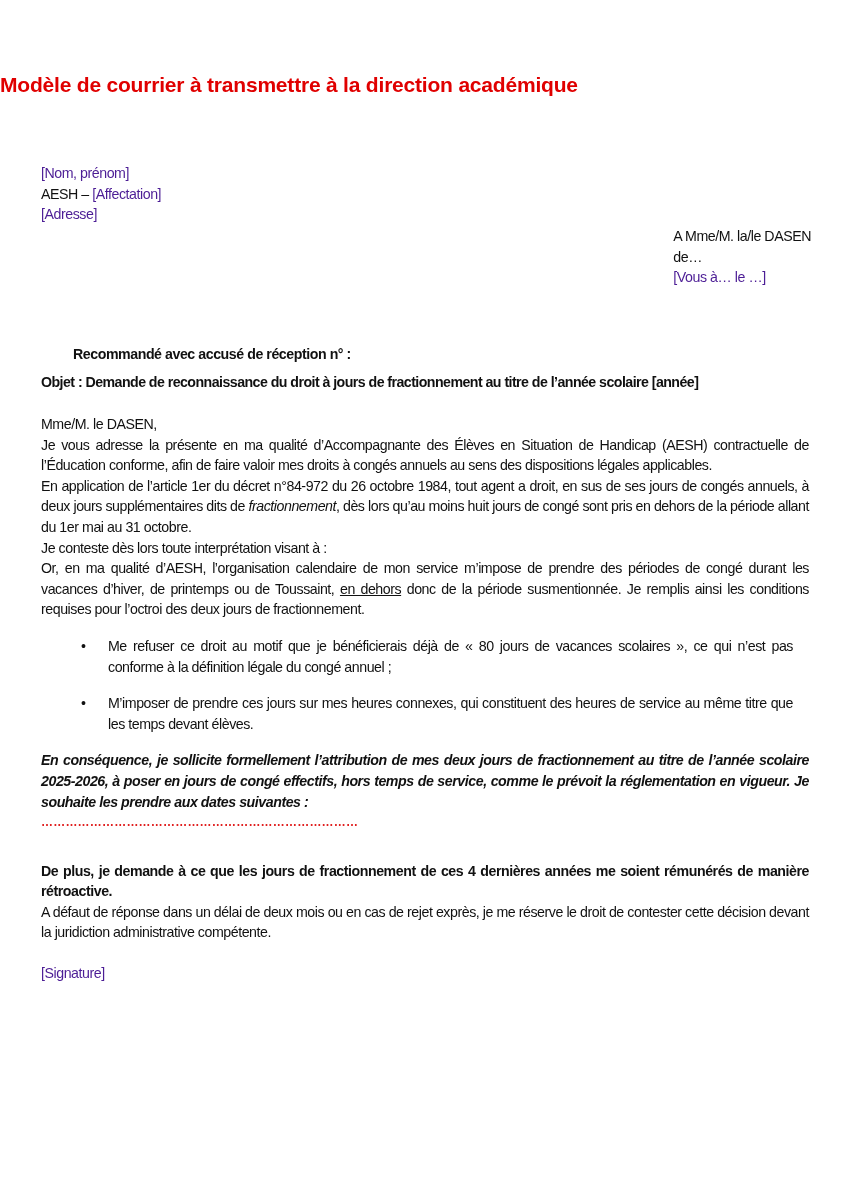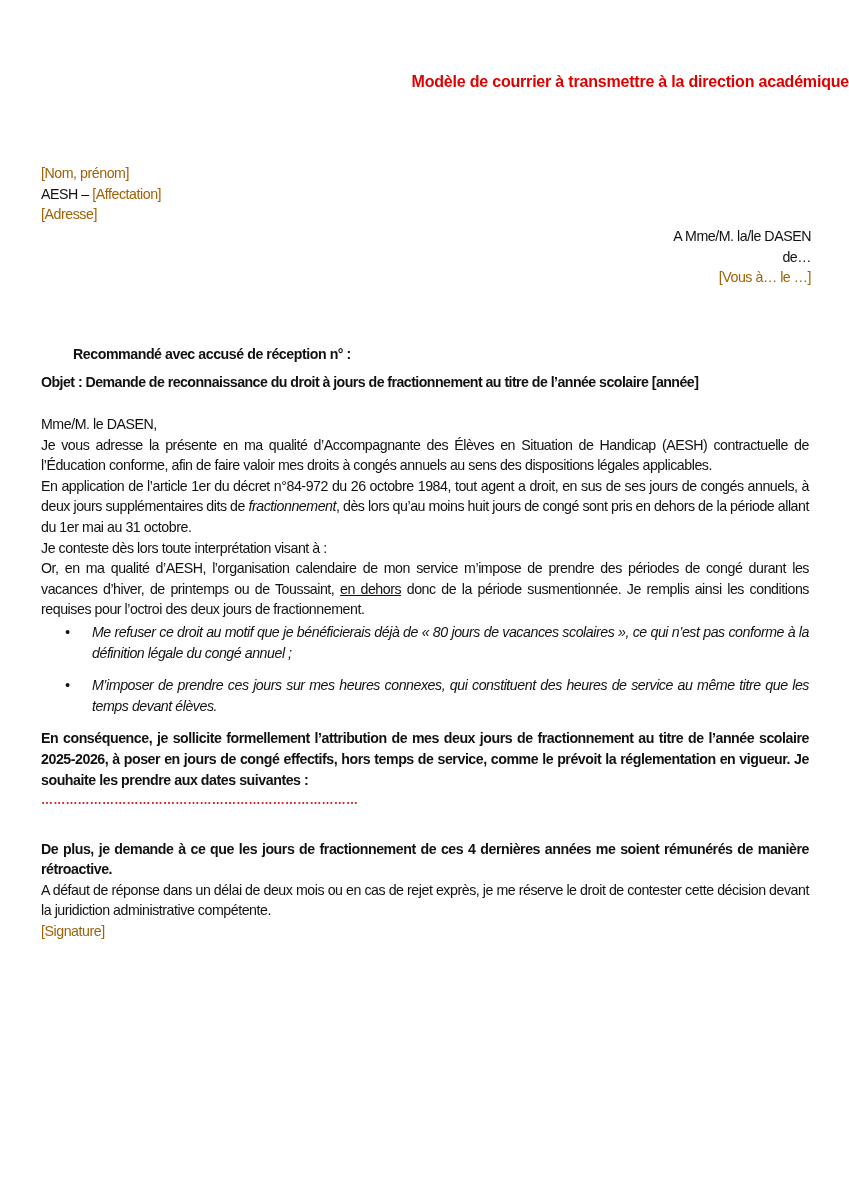--- a/index.html
+++ b/index.html
@@ -1,33 +1,33 @@
 <!DOCTYPE html>
 <html><head>
 <meta charset="utf-8">
 <style>
   html, body { margin: 0; padding: 0; background: #ffffff; }
   body { width: 849px; height: 1200px; position: relative; overflow: hidden;
          font-family: "Liberation Sans Narrow", "Liberation Sans", sans-serif; color: #111; }
   .page { position: absolute; left: 0; top: 0; width: 849px; height: 1200px; }
-  .title { position: absolute; top: 73px; left: 0; width: 849px; text-align: right;
-           color: #e00000; font-weight: bold; font-size: 16px; letter-spacing: -0.2px;
+  .title { position: absolute; top: 73px; left: 0; width: 849px; text-align: left;
+           color: #e00000; font-weight: bold; font-size: 21px; letter-spacing: -0.2px;
            font-family: "Liberation Sans", sans-serif; }
-  .red { color: #a16207; }
+  .red { color: #4c1d95; }
   .line { position: absolute; font-size: 14.2px; line-height: 20.5px; white-space: nowrap;
           font-family: "Liberation Sans", sans-serif; letter-spacing: -0.45px; }
   .sender { left: 41px; top: 163px; }
-  .recipient { right: 38px; top: 226px; text-align: right; }
+  .recipient { right: 38px; top: 226px; text-align: left; }
   .bold { font-weight: bold; }
   .block { position: absolute; left: 41px; width: 768px; font-size: 14.2px; line-height: 20.6px;
            font-family: "Liberation Sans", sans-serif; letter-spacing: -0.45px; text-align: justify; }
   .block p { margin: 0; }
   .u { text-decoration: underline; }
   .bullets { list-style: none; margin: 0; padding: 0; }
-  .bullets li { position: relative; padding-left: 51px; margin: 0; font-style: italic; }
+  .bullets li { position: relative; padding-left: 51px; margin: 16px; }
   .bullets li + li { margin-top: 12px; }
   .bullets li::before { content: "\2022"; position: absolute; left: 24px; top: 0; }
   .dots { color: #e02020; letter-spacing: 0.2px; font-weight: bold; font-size: 12px; }
 </style>
 </head>
 <body>
 
 <div class="page">
 
   <div class="title">Modèle de courrier à transmettre à la direction académique</div>
@@ -51,20 +51,20 @@
   <div class="block" style="top:414px;">
     <p>Mme/M. le DASEN,</p>
     <p>Je vous adresse la présente en ma qualité d’Accompagnante des Élèves en Situation de Handicap (AESH) contractuelle de l’Éducation conforme, afin de faire valoir mes droits à congés annuels au sens des dispositions légales applicables.</p>
     <p><span>En application de l’article 1er du décret n°84-972 du 26 octobre 1984, tout agent a droit, en sus de ses jours de congés annuels, à deux jours supplémentaires dits de </span><em>fractionnement</em><span>, dès lors qu’au moins huit jours de congé sont pris en dehors de la période allant du 1er mai au 31 octobre.</span></p>
     <p>Je conteste dès lors toute interprétation visant à :</p>
     <p><span>Or, en ma qualité d’AESH, l’organisation calendaire de mon service m’impose de prendre des périodes de congé durant les vacances d’hiver, de printemps ou de Toussaint, </span><span class="u">en dehors</span><span> donc de la période susmentionnée. Je remplis ainsi les conditions requises pour l’octroi des deux jours de fractionnement.</span></p>
     <ul class="bullets" style="margin-top:2px;">
       <li>Me refuser ce droit au motif que je bénéficierais déjà de « 80 jours de vacances scolaires », ce qui n’est pas conforme à la définition légale du congé annuel ;</li>
       <li>M’imposer de prendre ces jours sur mes heures connexes, qui constituent des heures de service au même titre que les temps devant élèves.</li>
     </ul>
-    <p class="bold" style="margin-top:12px;">En conséquence, je sollicite formellement l’attribution de mes deux jours de fractionnement au titre de l’année scolaire 2025-2026, à poser en jours de congé effectifs, hors temps de service, comme le prévoit la réglementation en vigueur. Je souhaite les prendre aux dates suivantes :</p>
+    <p class="bold" style="margin-top:12px;font-style:italic;">En conséquence, je sollicite formellement l’attribution de mes deux jours de fractionnement au titre de l’année scolaire 2025-2026, à poser en jours de congé effectifs, hors temps de service, comme le prévoit la réglementation en vigueur. Je souhaite les prendre aux dates suivantes :</p>
     <p class="dots">……………………………………………………………………</p>
     <p class="bold" style="margin-top:28px;">De plus, je demande à ce que les jours de fractionnement de ces 4 dernières années me soient rémunérés de manière rétroactive.</p>
     <p style="">A défaut de réponse dans un délai de deux mois ou en cas de rejet exprès, je me réserve le droit de contester cette décision devant la juridiction administrative compétente.</p>
-    <p class="red" style="">[Signature]</p>
+    <p class="red" style="margin-top:20px;">[Signature]</p>
   </div>
 
 </div>
 
 </body></html>

